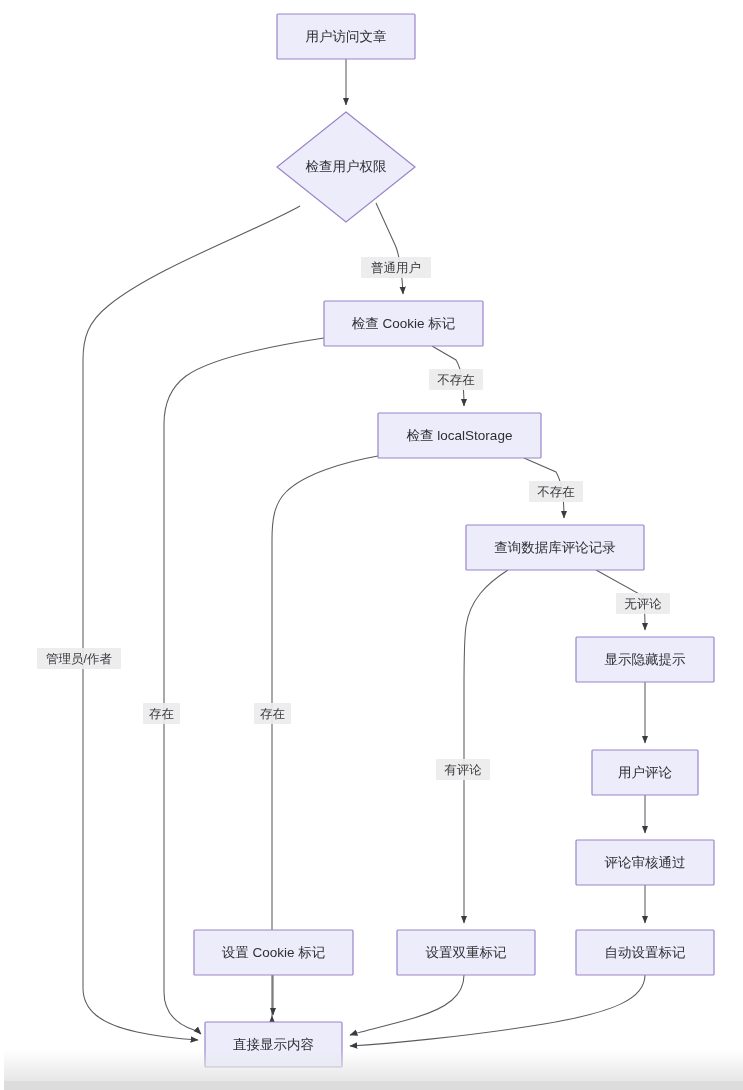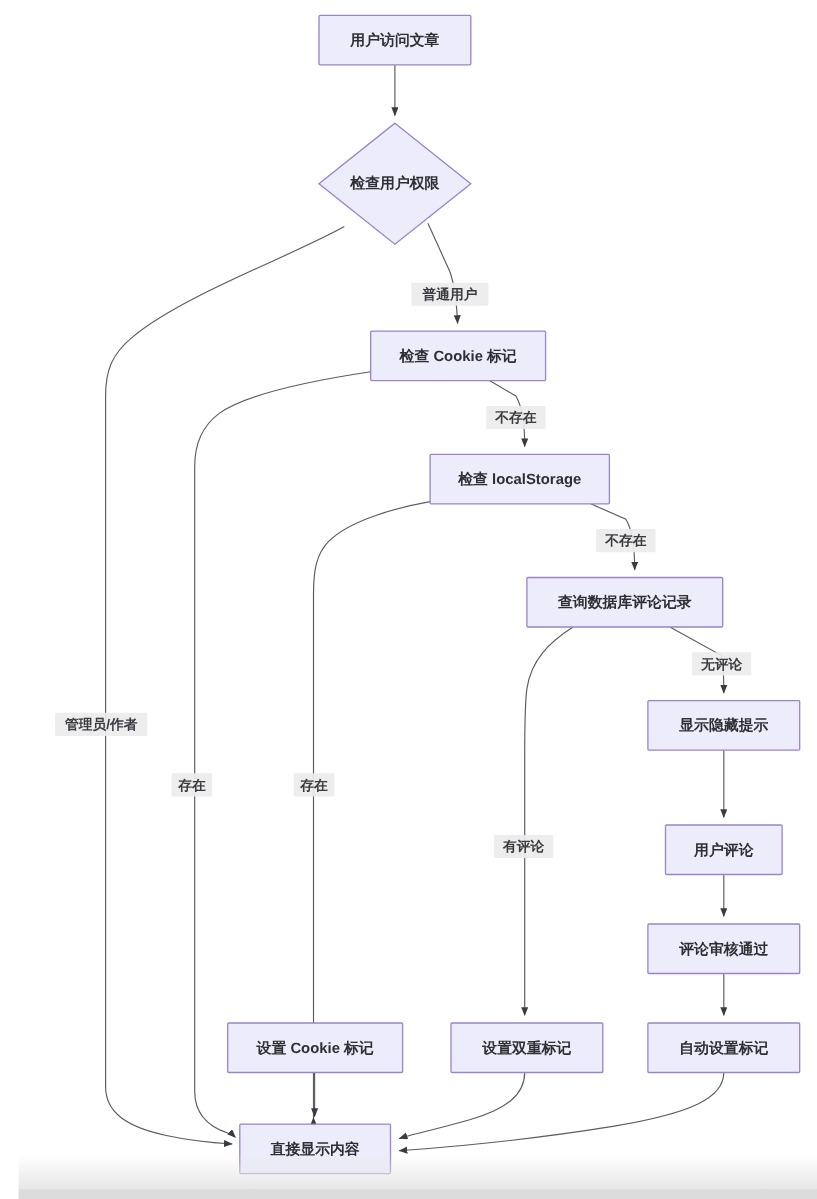--- a/index.html
+++ b/index.html
@@ -9,25 +9,24 @@
   }
   body {
     width: 743px;
     height: 1090px;
     overflow: hidden;
     font-family: "Liberation Sans", "DejaVu Sans", sans-serif;
     position: relative;
   }
   #diagram-root {
     position: absolute;
-    left: 17px; top: 0;
+    left: 4px; top: 0;
     width: 725px;
     height: 1090px;
     background: #ffffff;
-    font-weight: bold;
   }
   #flow-svg {
     position: absolute;
     left: 0; top: 0;
     width: 743px;
     height: 1090px;
     display: block;
   }
   .node-rect {
     fill: #ECECFB;

